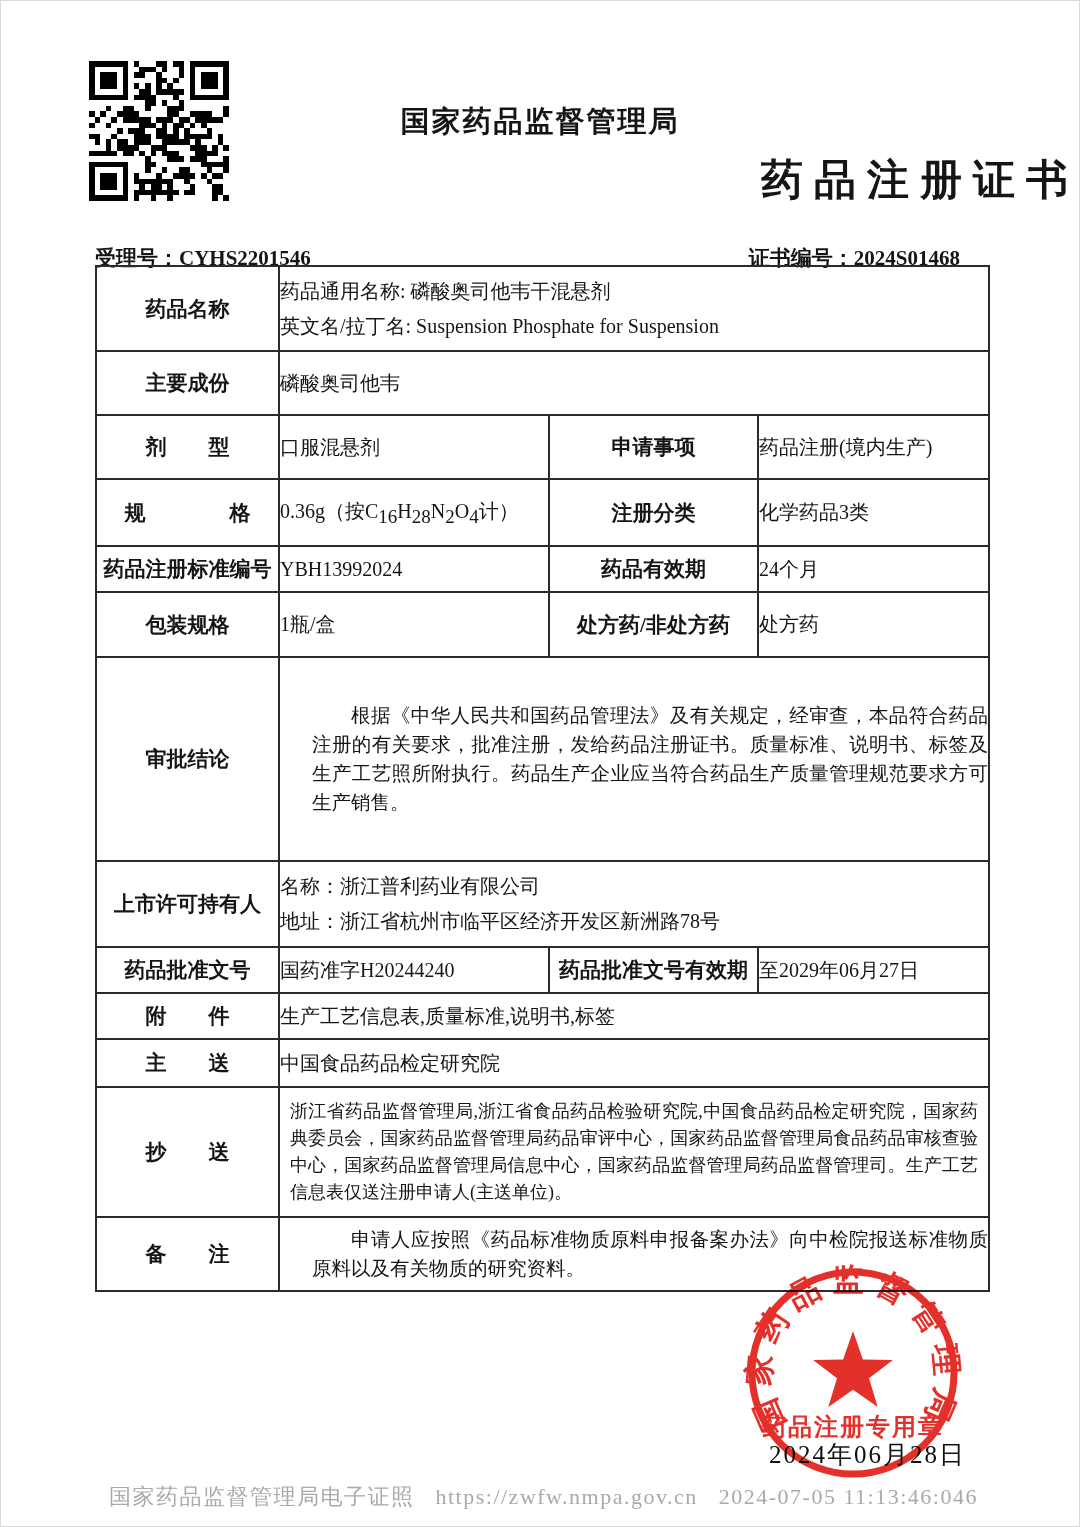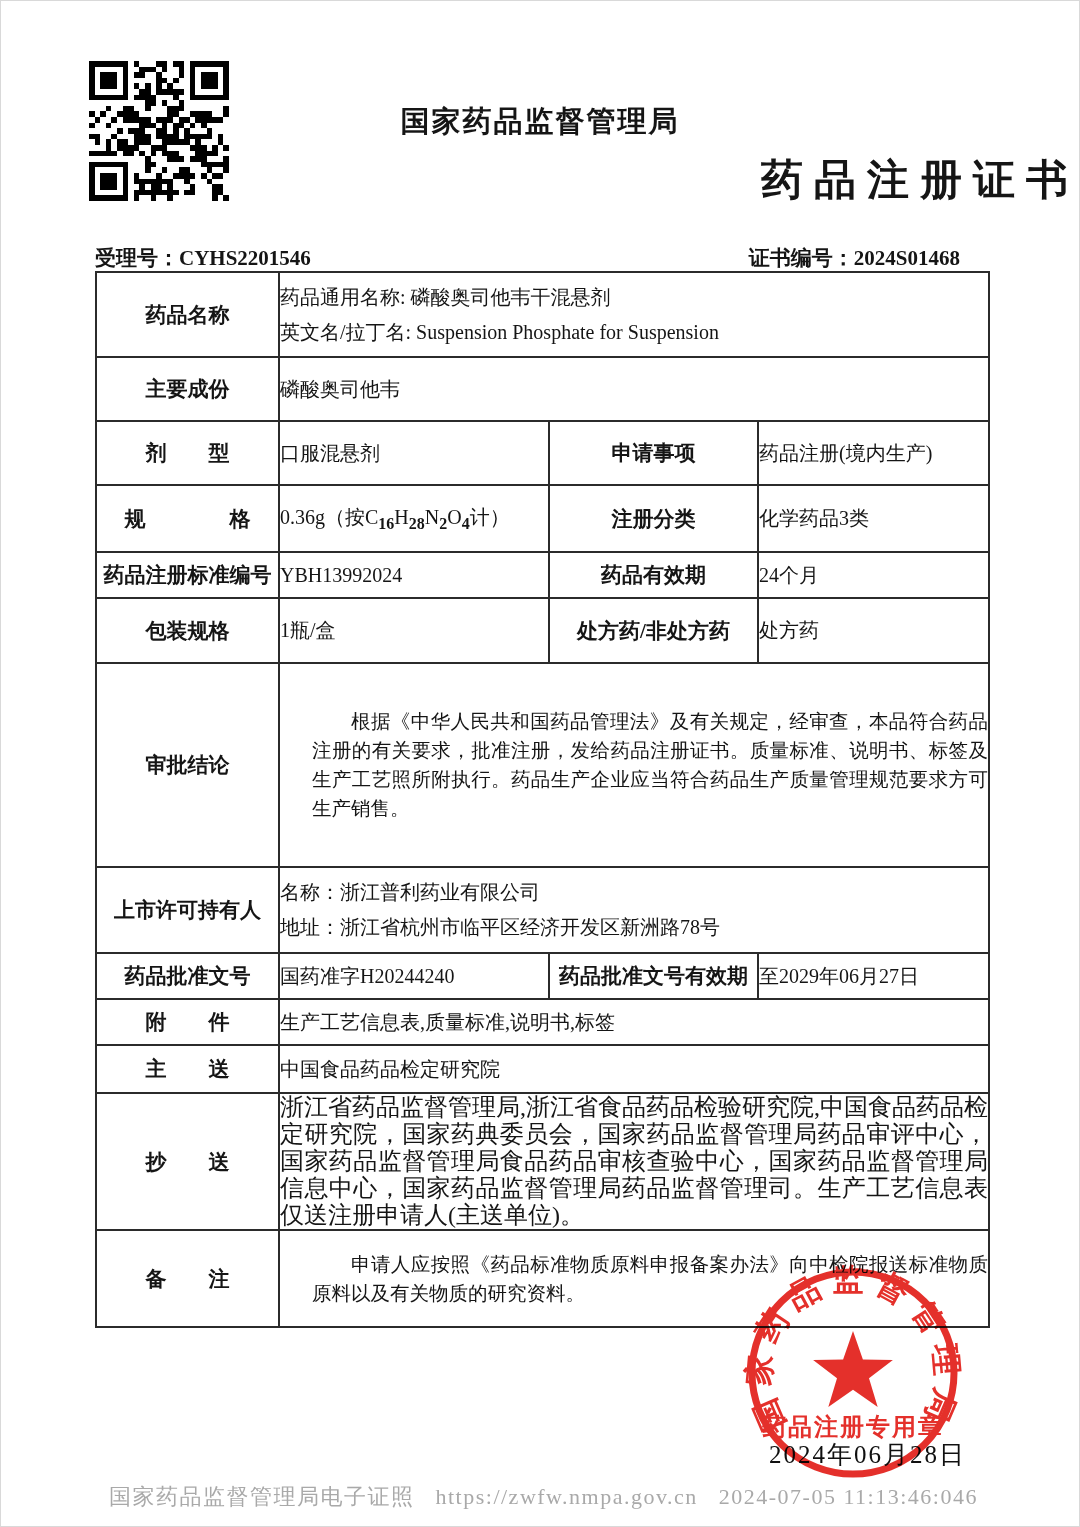--- a/index.html
+++ b/index.html
@@ -19,38 +19,38 @@
     position:absolute;left:0;top:150px;width:100%;text-align:right;
     font-size:42px;font-weight:600;letter-spacing:11px;line-height:58px;
   }
   .meta{
     position:absolute;left:94px;top:243px;width:893px;
     display:flex;justify-content:space-between;
     font-size:21px;font-weight:600;
   }
   .meta .right{margin-right:28px;}
   table.cert{
-    position:absolute;left:94px;top:270px;width:893px;
+    position:absolute;left:94px;top:264px;width:893px;
     border-collapse:collapse;table-layout:fixed;
   }
   table.cert td{border:2px solid #2b2b2b;padding:0;overflow:hidden;}
   .lbl{
     font-weight:700;font-size:21px;text-align:center;vertical-align:middle;
     padding:0 2px;
   }
   .val{font-size:20px;padding:4px 8px 4px 15px;vertical-align:middle;}
   .line{display:block;line-height:35px;}
   .para{margin:0;font-size:19.5px;line-height:29px;text-align:justify;padding-left:32px;}
-  .para2{margin:0;font-size:24px;line-height:27px;text-align:justify;}
+  .para2{margin:10px;font-size:18px;line-height:27px;text-align:justify;}
   .indent{text-indent:2em;}
-  sub{font-size:16px;font-weight:bold;}
+  sub{font-size:19px;}
   .r1{height:85px}.r2{height:64px}.r3{height:64px}.r4{height:67px}
   .r5{height:46px}.r6{height:65px}.r7{height:204px}.r8{height:86px}
   .r9{height:92px}.r10{height:46px}.r11{height:46px}.r12{height:48px}
-  .r13{height:107px}.r14{height:97px}
+  .r13{height:107px}.r14{height:74px}
   .seal-date{
     position:absolute;left:768px;top:1437px;font-size:25px;color:#101010;
     letter-spacing:2px;z-index:2;
   }
   .seal{
     position:absolute;left:722px;top:1242px;width:260px;height:260px;
     mix-blend-mode:multiply;opacity:.95;z-index:3;
   }
   .footer{
     position:absolute;left:108px;top:1481px;font-size:22px;color:#a9a9a9;

